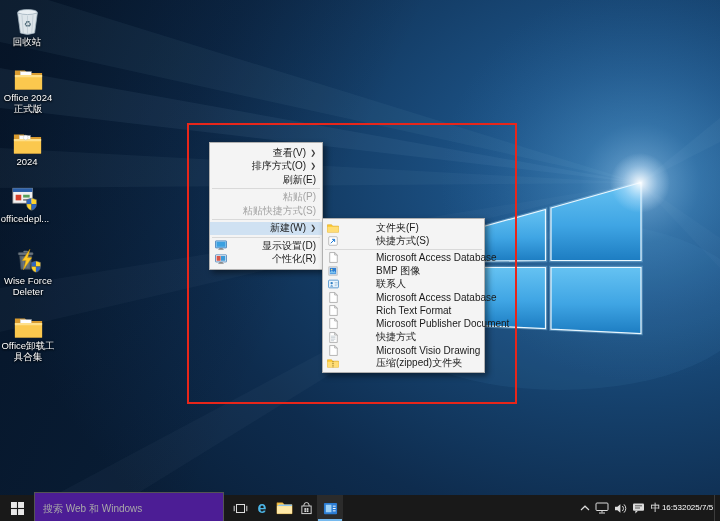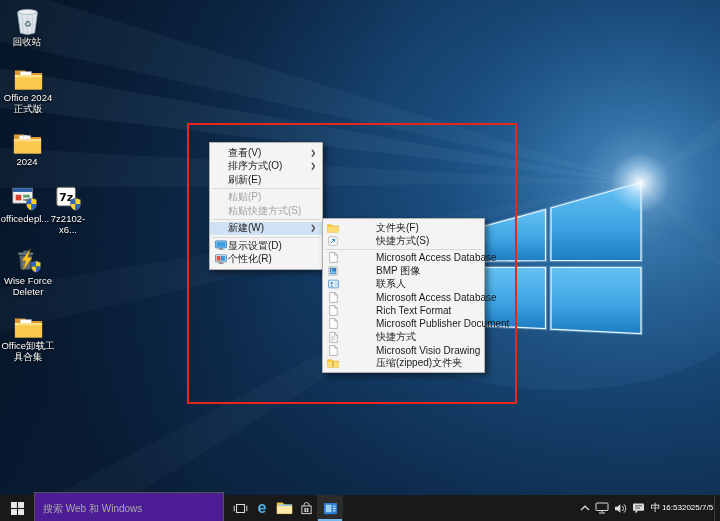--- a/index.html
+++ b/index.html
@@ -28,21 +28,21 @@
   #di-wise      { left:0px;  top:245px; width:56px; }
   #di-unins     { left:0px;  top:310px; width:56px; }
 
   
   .menu, .submenu { position:absolute; background:#f4f4f4; border:1px solid #b0b0b0;
     box-shadow:3px 3px 6px rgba(0,0,0,.45); padding:3px 0; z-index:20; }
   .menu { left:209px; top:142px; width:114px; }
   .submenu { left:322px; top:218px; width:163px; padding:2px 0; }
   .mrow { height:13.5px; display:flex; align-items:center; padding:0 6px 0 5px; font-size:10px; color:#1a1a1a; white-space:nowrap; }
   .mrow .mi-ic { width:13px; height:12px; flex:none; display:flex; align-items:center; }
-  .mrow .mi-tx { flex:1; overflow:hidden; }
+  .mrow .mi-tx { flex:1; overflow:hidden;text-align:right; }
   .mrow .mi-ar { margin-left:auto; font-size:7px; color:#3c3c3c; padding-left:4px; }
   .mrow.disabled { color:#a3a3a3; }
   .mrow.hl { background:#cfe1f2; }
   .msep { height:1px; background:#d9d9d9; margin:1.5px 2px; }
   .srow { height:13.2px; display:flex; align-items:center; padding:0 6px 0 4px; font-size:10px; color:#1a1a1a; white-space:nowrap;gap:32px; }
   .srow .si-ic { width:12px; height:12px; flex:none; display:flex; align-items:center; justify-content:center; margin-right:5px; }
   .ssep { height:1px; background:#d9d9d9; margin:1.5px 2px; }
 
   
   .redrect { position:absolute; left:187px; top:123px; width:330px; height:281px;
@@ -189,30 +189,20 @@
         <rect x="2" y="3" width="21" height="4" fill="#2b5fa8"></rect>
         <rect x="5" y="10" width="6" height="6" fill="#d6402c"></rect>
         <rect x="13" y="10" width="7" height="3" fill="#58a05c"></rect>
         <rect x="13" y="14.5" width="7" height="2" fill="#8a8a8a"></rect>
         <use href="#sym-shield" x="16" y="13" width="12" height="14"></use>
       </svg>
     </div>
     <div class="dic-lb">officedepl...</div>
   </div>
 
-  <div class="dicon" id="di-7z">
-    <div class="dic-img">
-      <svg viewBox="0 0 30 28" width="28" height="27">
-        <rect x="3" y="2" width="20" height="20" rx="2" fill="#fff" stroke="#5f5f5f" stroke-width="1"></rect>
-        <text x="13" y="17" font-size="12" font-weight="bold" fill="#111" text-anchor="middle" font-family="DejaVu Sans, sans-serif">7z</text>
-        <use href="#sym-shield" x="17" y="13" width="12" height="14"></use>
-      </svg>
-    </div>
-    <div class="dic-lb">7z2102-x6...</div>
-  </div>
 
   <div class="dicon" id="di-wise">
     <div class="dic-img">
       <svg viewBox="0 0 30 28" width="28" height="27">
         <rect x="10" y="3.5" width="5" height="2.2" rx="1" fill="#6b7680"></rect>
         <rect x="4.5" y="5.5" width="16" height="2.6" rx="1" fill="#6b7680" stroke="#49525a" stroke-width=".5"></rect>
         <path d="M6 9 L7.5 23.5 H17.5 L19 9 Z" fill="#5b6670" stroke="#3e464e" stroke-width=".7"></path>
         <path d="M9.5 10.5 L10.2 22 M12.5 10.5 L12.5 22 M15.5 10.5 L14.8 22" stroke="#78838d" stroke-width=".8" fill="none"></path>
         <polygon points="17,2 9,14 13,14 10,24 19,11 14.5,11" fill="#ffc928" stroke="#d99f00" stroke-width=".5"></polygon>
         <use href="#sym-shield" x="18" y="14" width="11" height="13"></use>

